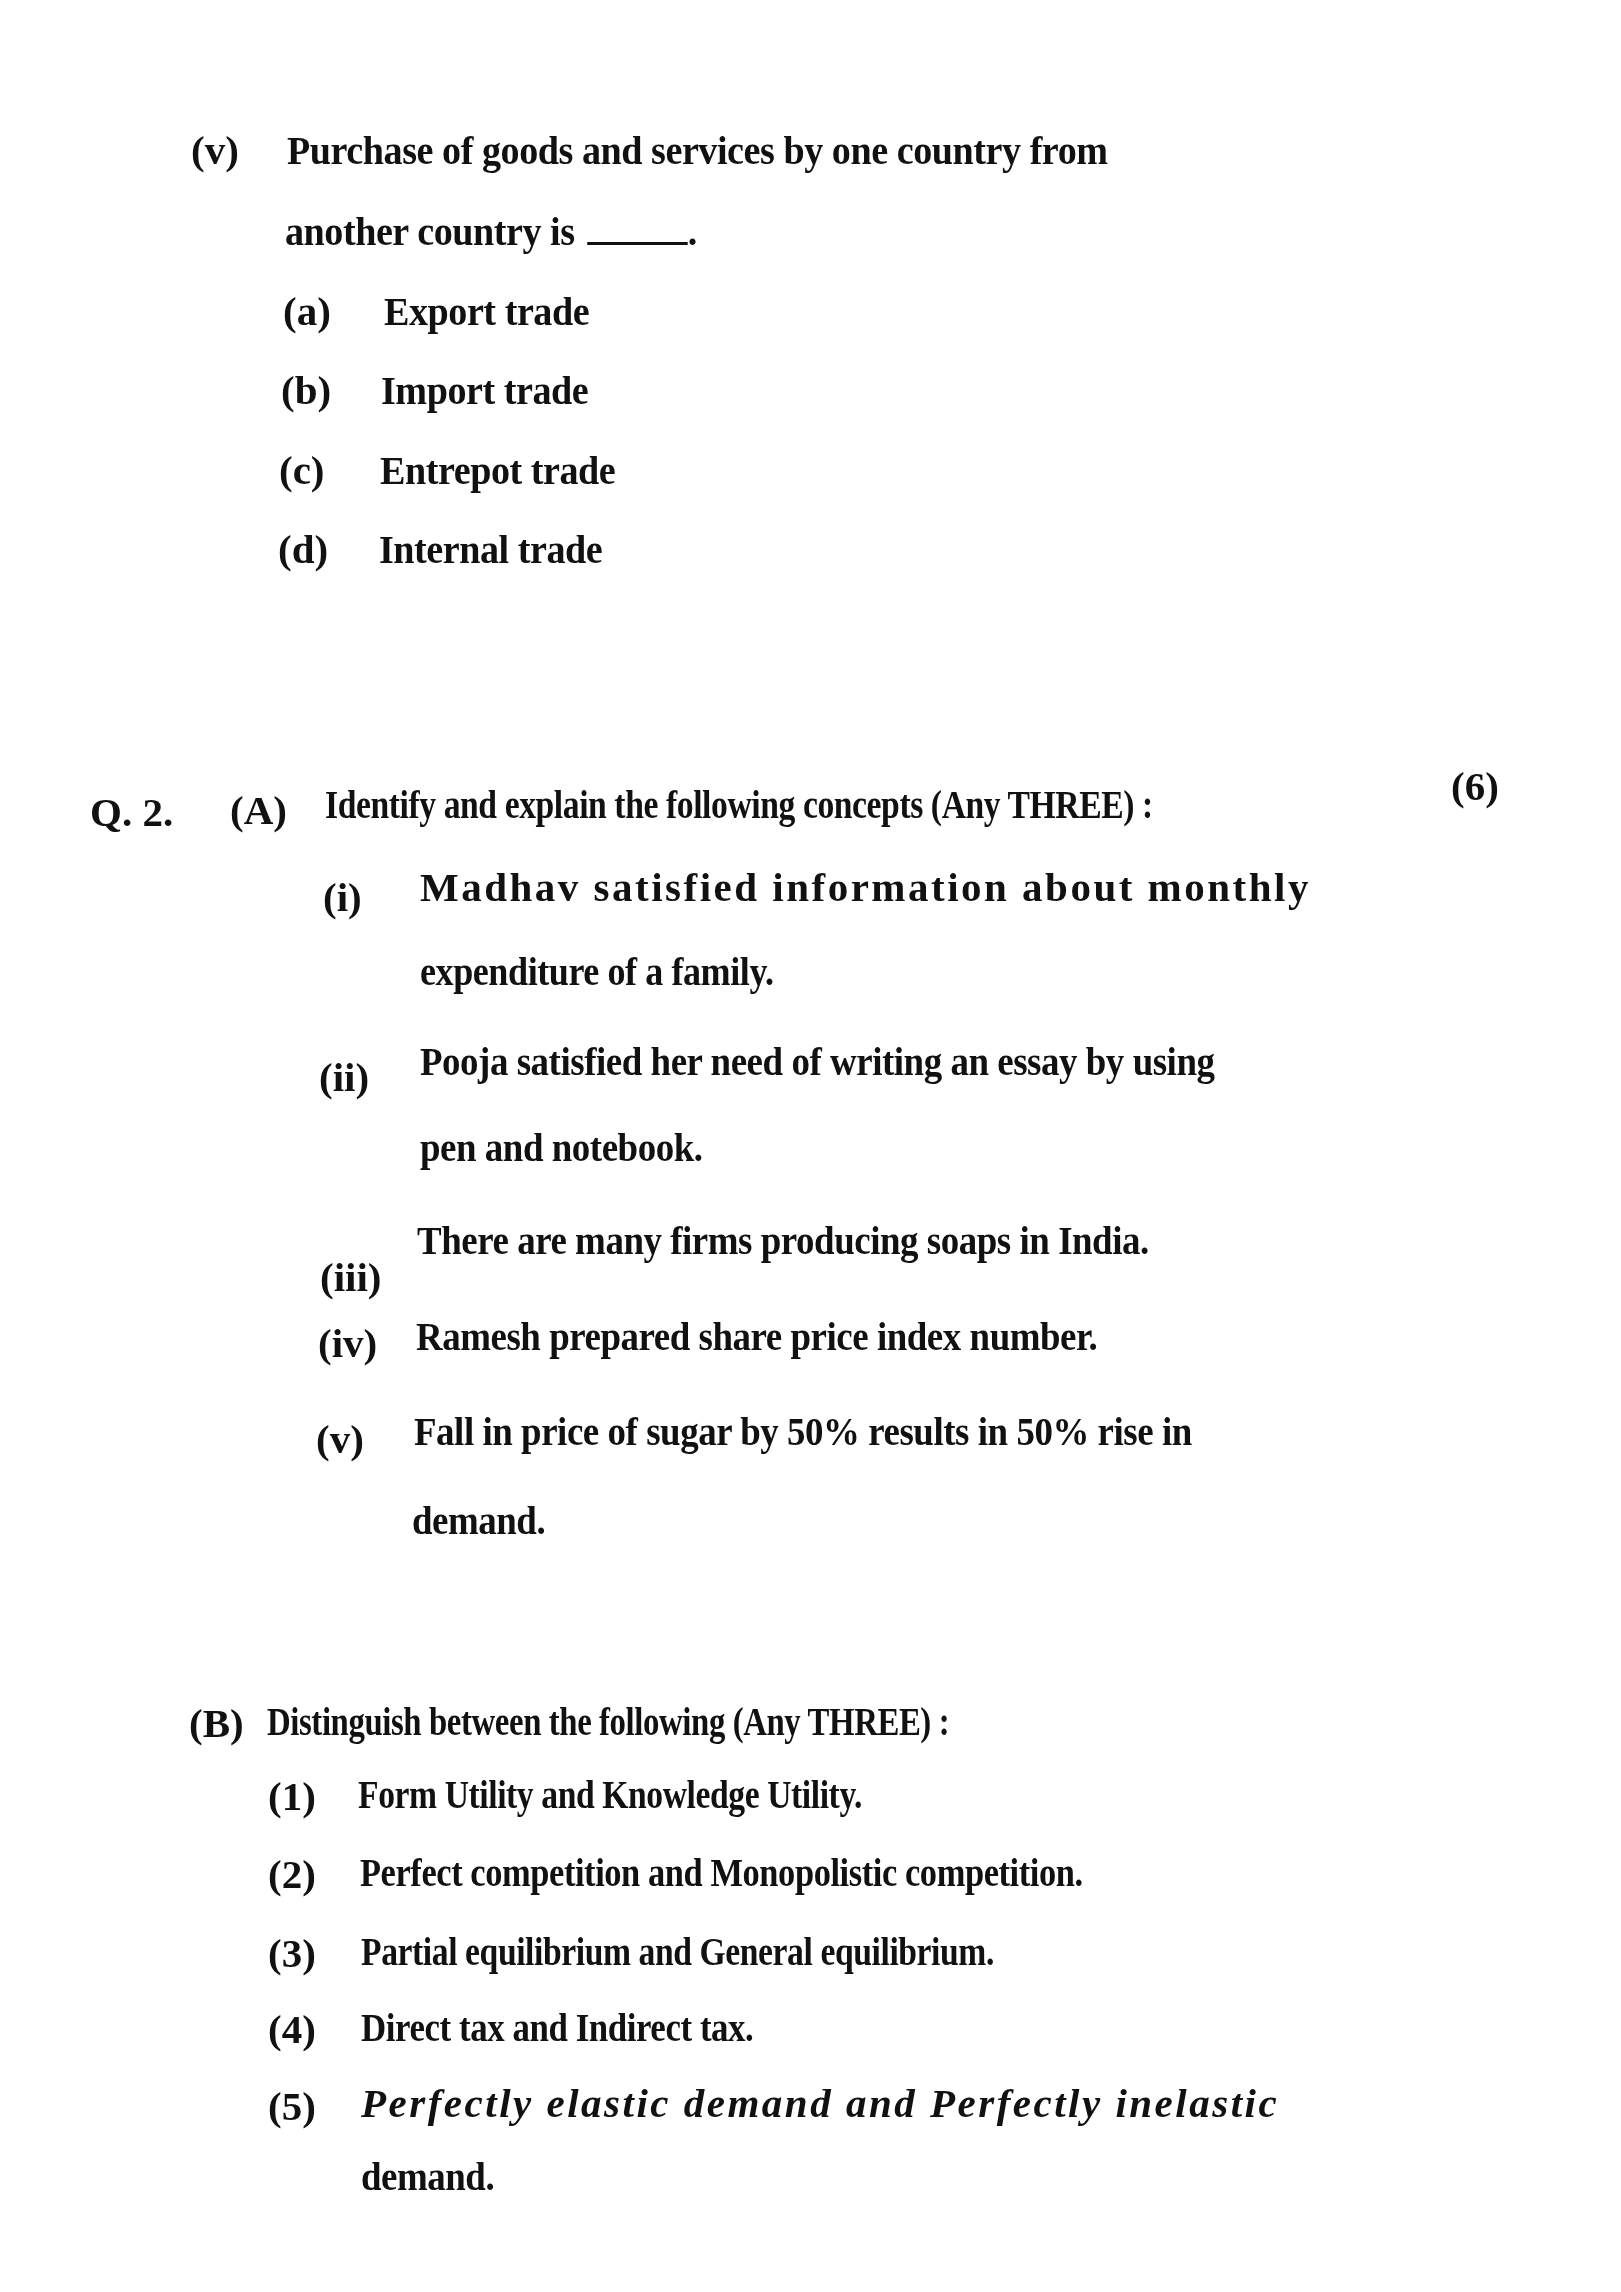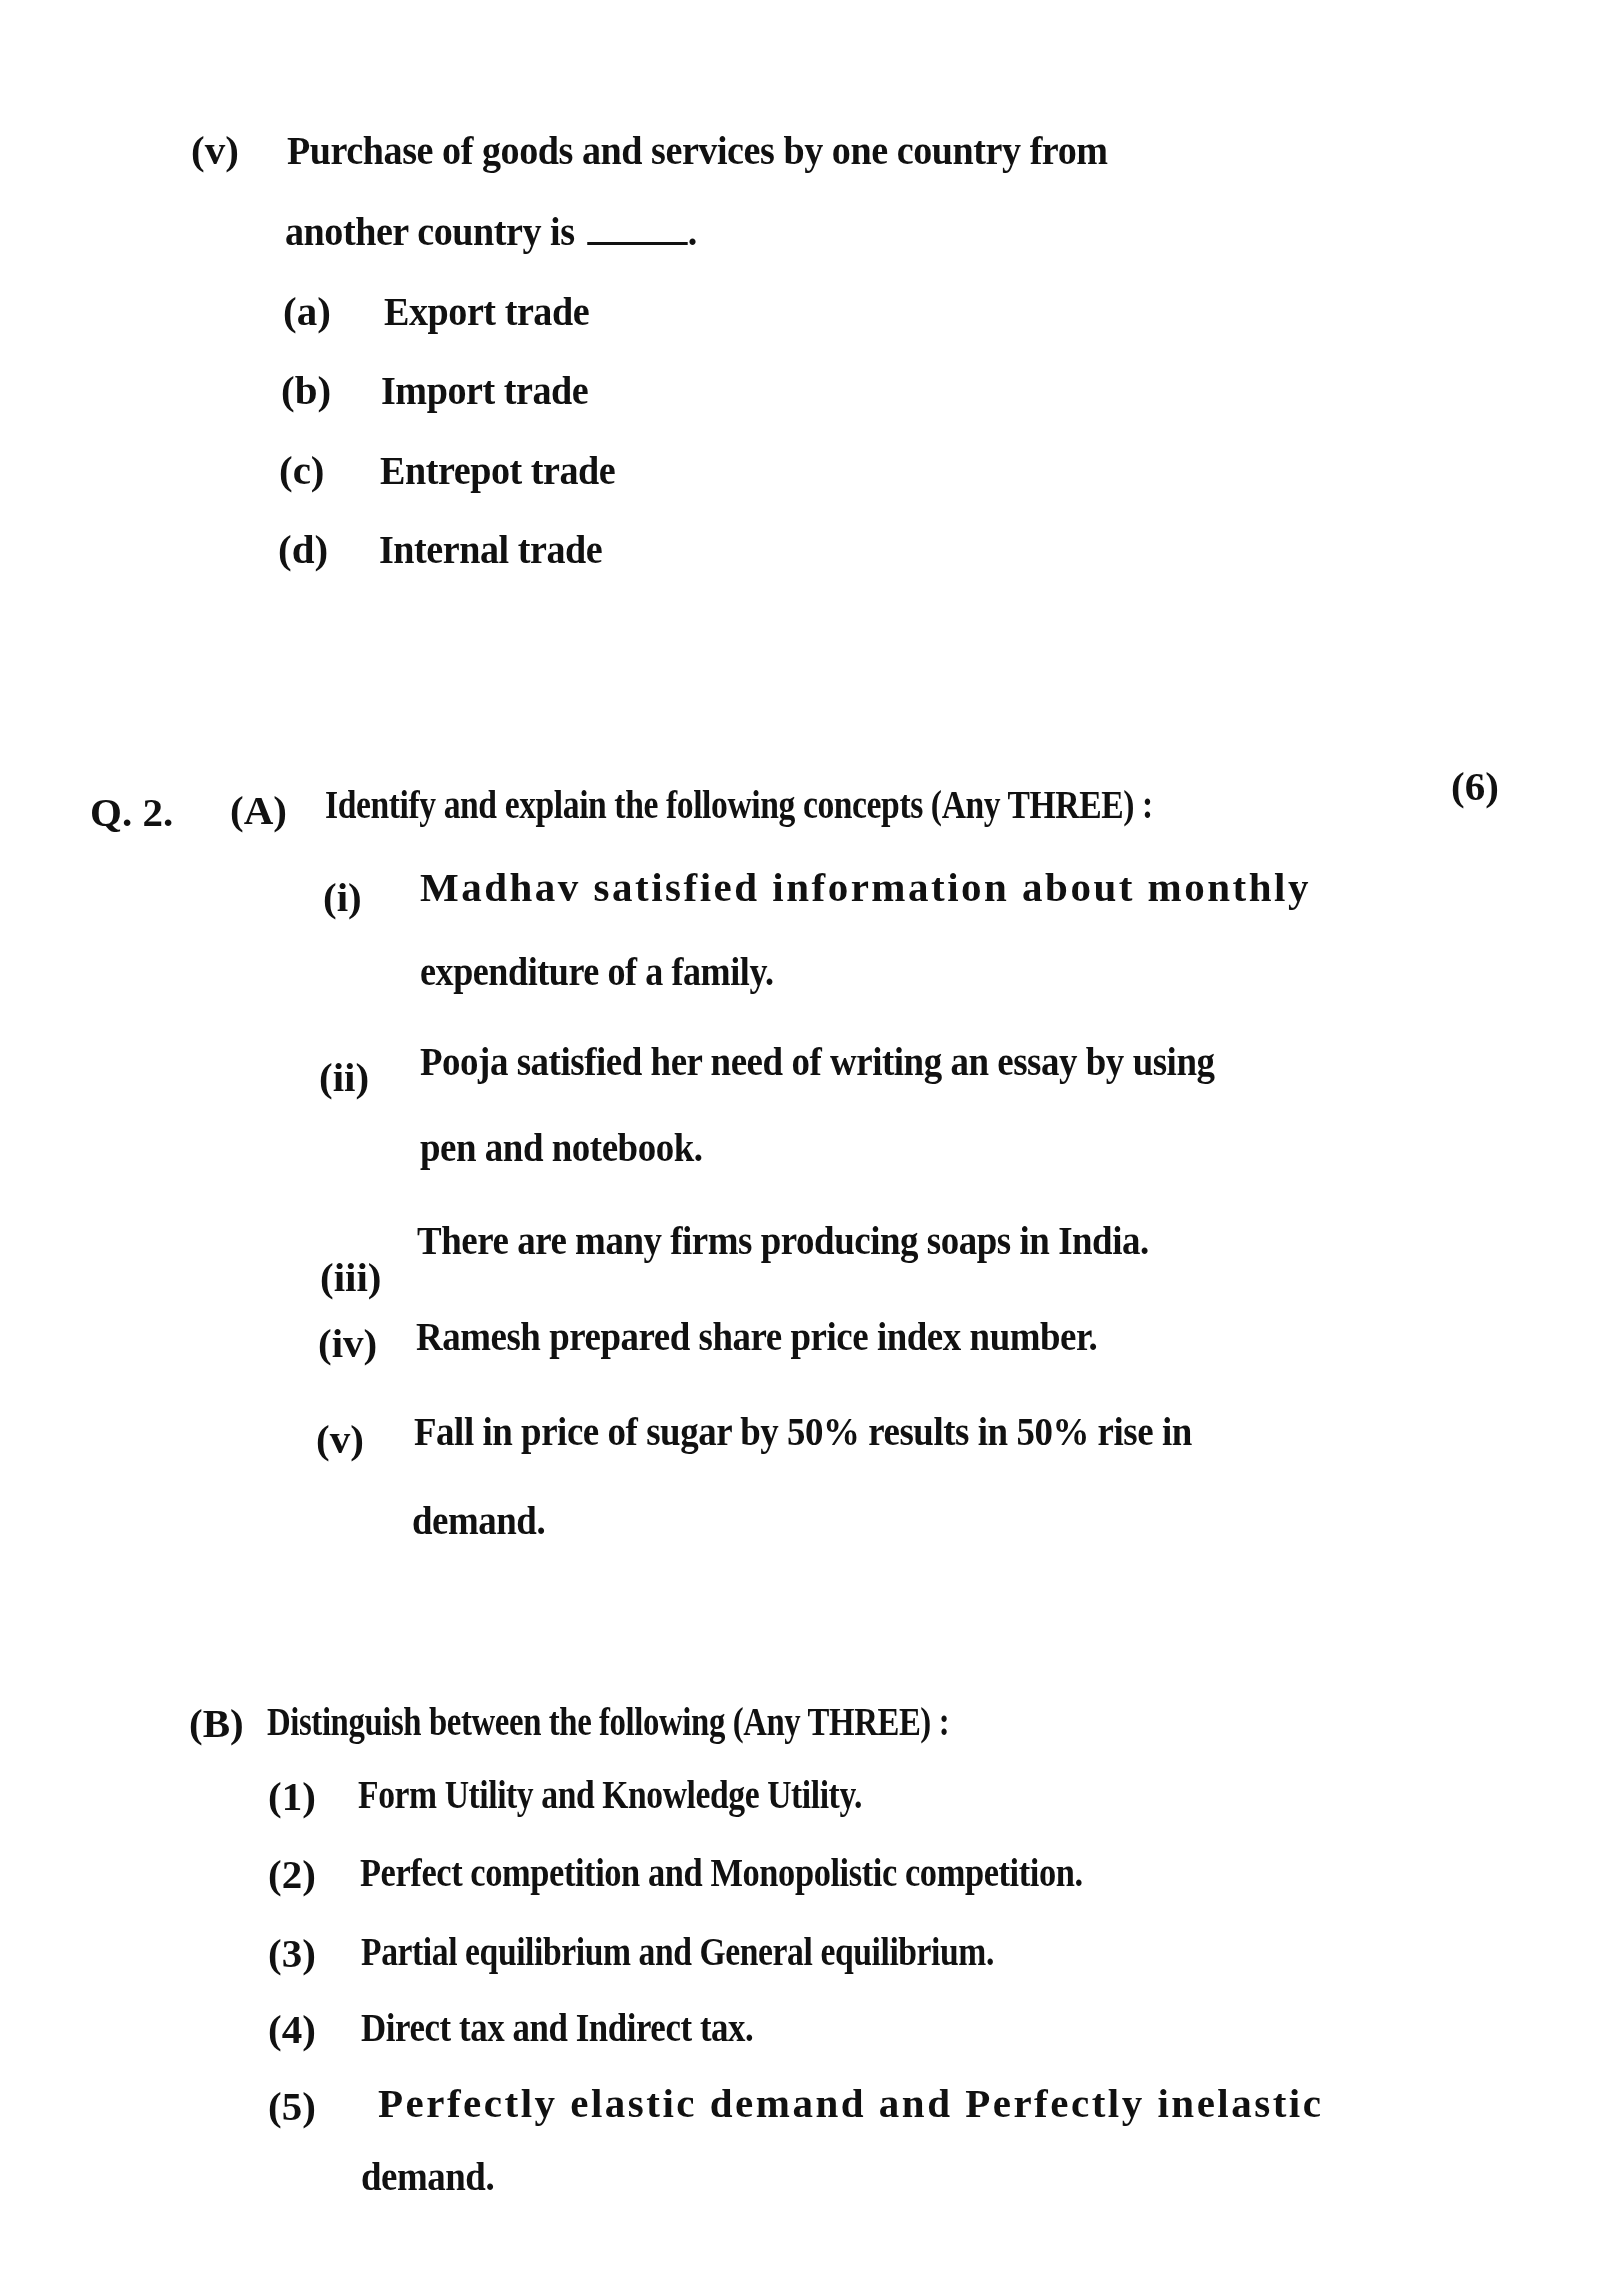--- a/index.html
+++ b/index.html
@@ -77,17 +77,17 @@
     <span class="num" style="left:268px; top:1854px;">(2)</span>
     <span class="t" style="left:360px; top:1852px; transform:scaleX(0.84);">Perfect competition and Monopolistic competition.</span>
 
     <span class="num" style="left:268px; top:1933px;">(3)</span>
     <span class="t" style="left:361px; top:1931px; transform:scaleX(0.82);">Partial equilibrium and General equilibrium.</span>
 
     <span class="num" style="left:268px; top:2009px;">(4)</span>
     <span class="t" style="left:361px; top:2007px; transform:scaleX(0.85);">Direct tax and Indirect tax.</span>
 
     <span class="num" style="left:268px; top:2086px;">(5)</span>
-    <span class="t wide" style="left:378px; top:2083px;">Perfectly elastic demand and Perfectly inelastic</span>
+    <span class="t wide" style="left:361px; top:2083px;font-style:italic;">Perfectly elastic demand and Perfectly inelastic</span>
     <span class="t" style="left:361px; top:2156px; transform:scaleX(0.9);">demand.</span>
   </div>
 </div>
 
 
 </body></html>

